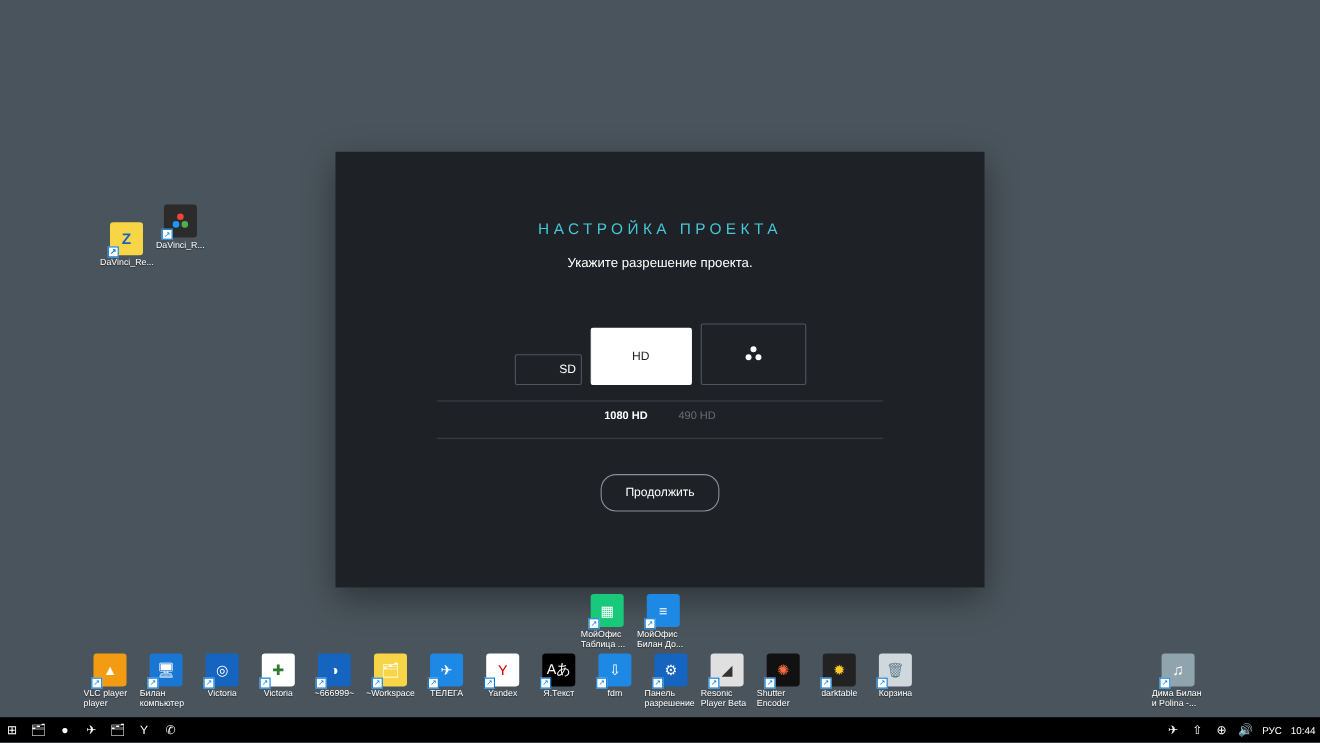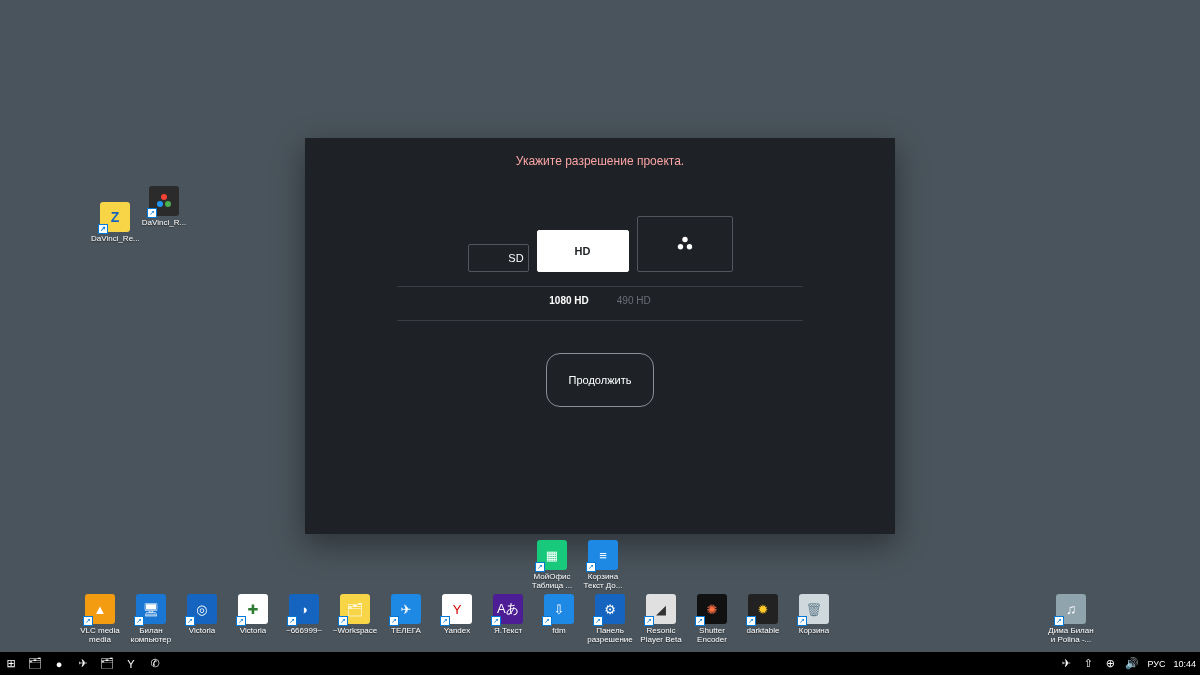--- a/index.html
+++ b/index.html
@@ -7,41 +7,41 @@
 
   
   .desktop-icon { position: absolute; width: 48px; text-align: center; }
   .desktop-icon .tile { width: 30px; height: 30px; margin: 0 auto 3px; border-radius: 3px; display:flex; align-items:center; justify-content:center; position:relative; }
   .desktop-icon .lbl { color: #fff; font-size: 8px; line-height: 1.1; text-shadow: 0 1px 1px rgba(0,0,0,.5); }
   .shortcut-badge { position:absolute; left:-2px; bottom:-2px; width:10px; height:10px; background:#fff; border:1px solid #0078d7; display:flex; align-items:center; justify-content:center; font-size:7px; color:#0078d7;}
 
   
   .dialog { position: absolute; left: 305px; top: 138px; width: 590px; height: 396px; background: #1e2126; color:#fff; box-shadow: 0 10px 30px rgba(0,0,0,.4); }
   .dialog h1 { text-align:center; font-weight: 400; letter-spacing: 4px; font-size: 14px; color:#46c6d6; margin-top: 62px; }
-  .dialog .sub { text-align:center; font-size: 12px; color:#fca5a5; margin-top: 16px; }
+  .dialog .sub { text-align:center; font-size: 12px; color:#ffffff; margin-top: 16px; }
   .res-row { display:flex; align-items:flex-end; justify-content:center; gap:8px; margin-top:48px; }
   .res-btn { border:1px solid #51555c; background:transparent; color:#fff; border-radius:2px; display:flex; align-items:center; justify-content:center; cursor:pointer; font-size:11px;}
   .res-sd   { width:61px;  height:28px;padding-left:36px; }
-  .res-hd   { width:92px;  height:42px; background:#fff; color:#1e2126; border-color:#fff; font-weight:700;}
+  .res-hd   { width:92px;  height:52px; background:#fff; color:#1e2126; border-color:#fff; font-weight:400;}
   .res-uhd  { width:140px; height:76px; font-weight:600;}
   .res-cust { width:96px;  height:56px; }
   .res-cust svg { width:18px; height:18px; }
   .hr { height:1px; background:#3a3d43; margin: 14px 92px 0; }
   .sub-row { display:flex; justify-content:center; gap:28px; margin-top:8px; font-size:10px; }
   .sub-row .act { color:#fff; font-weight:600;}
   .sub-row .in  { color:#6a6e75;}
-  .continue { display:block; margin: 32px auto 0; padding:20px 22px; border-radius:14px; border:1px solid #8b8f96; background:transparent; color:#fff; font-size:11px; cursor:pointer;}
+  .continue { display:block; margin: 32px auto 0; padding:10px 22px; border-radius:14px; border:1px solid #8b8f96; background:transparent; color:#fff; font-size:11px; cursor:pointer;}
 
   
   .row-icons { position:absolute; display:flex; gap:3px; }
   .row1 { left:528px; top:540px; }
   .row2 { left:76px;  top:594px; }
   .cell { width:48px; display:flex; flex-direction:column; align-items:center; }
   .cell .tile { width:30px; height:30px; border-radius:3px; margin-bottom:3px; display:flex; align-items:center; justify-content:center; position:relative; }
-  .cell .lbl  { color:#fff; font-size:8px; line-height:1.1; text-align:center; text-shadow:0 1px 1px rgba(0,0,0,.5); height:18px; overflow:hidden;}
+  .cell .lbl  { color:#fff; font-size:8px; line-height:1.1; text-align:left; text-shadow:0 1px 1px rgba(0,0,0,.5); height:18px; overflow:hidden;}
 
   
   .taskbar { position:absolute; left:0; bottom:0; width:100%; height:23px; background:#000; display:flex; align-items:center; padding:0 4px; justify-content:space-between;}
   .tb-left, .tb-right { display:flex; align-items:center; gap:10px; }
   .tb-ico { width:14px; height:14px; display:flex; align-items:center; justify-content:center; color:#fff; font-size:11px;}
   .tb-right { gap:8px; font-size:9px; color:#fff;}
 </style>
 </head>
 <body>
 
@@ -55,20 +55,21 @@
         <circle cx="9" cy="5" r="3" fill="#f44336"></circle>
         <circle cx="5" cy="12" r="3" fill="#2196f3"></circle>
         <circle cx="13" cy="12" r="3" fill="#4caf50"></circle>
       </svg>
     <div class="shortcut-badge">↗</div>
   </div>
   <div class="lbl">DaVinci_R...</div>
 </div>
 
 <div class="dialog">
+  <h1>НАСТРОЙКА  ПРОЕКТА</h1>
   <div class="sub">Укажите разрешение проекта.</div>
 
   <div class="res-row">
     <button class="res-btn res-sd">SD</button>
     <button class="res-btn res-hd">HD</button>
     <button class="res-btn res-cust">
       <svg viewBox="0 0 20 20">
           <circle cx="10" cy="5" r="3" fill="#fff"></circle>
           <circle cx="5" cy="13" r="3" fill="#fff"></circle>
           <circle cx="15" cy="13" r="3" fill="#fff"></circle>
@@ -86,28 +87,28 @@
   <button class="continue">Продолжить</button>
 </div>
 
 <div class="row-icons row1" id="row1">
     <div class="cell">
       <div class="tile" style="background: rgb(24, 201, 123); color: rgb(255, 255, 255); font-size: 13px;">▦<div class="shortcut-badge">↗</div></div>
       <div class="lbl">МойОфис Таблица ...</div>
     </div>
     <div class="cell">
       <div class="tile" style="background: rgb(30, 136, 229); color: rgb(255, 255, 255); font-size: 13px;">≡<div class="shortcut-badge">↗</div></div>
-      <div class="lbl">Корзина Текст До...</div>
+      <div class="lbl">МойОфис Билан До...</div>
     </div>
   </div>
 
 <div class="row-icons row2" id="row2">
     <div class="cell">
       <div class="tile" style="background: rgb(243, 156, 18); color: rgb(255, 255, 255); font-size: 13px;">▲<div class="shortcut-badge">↗</div></div>
-      <div class="lbl">VLC media media</div>
+      <div class="lbl">VLC player player</div>
     </div>
     <div class="cell">
       <div class="tile" style="background: rgb(25, 118, 210); color: rgb(255, 255, 255); font-size: 13px;">🖥<div class="shortcut-badge">↗</div></div>
       <div class="lbl">Билан компьютер</div>
     </div>
     <div class="cell">
       <div class="tile" style="background: rgb(21, 101, 192); color: rgb(255, 255, 255); font-size: 13px;">◎<div class="shortcut-badge">↗</div></div>
       <div class="lbl">Victoria</div>
     </div>
     <div class="cell">
@@ -124,21 +125,21 @@
     </div>
     <div class="cell">
       <div class="tile" style="background: rgb(30, 136, 229); color: rgb(255, 255, 255); font-size: 13px;">✈<div class="shortcut-badge">↗</div></div>
       <div class="lbl">ТЕЛЕГА</div>
     </div>
     <div class="cell">
       <div class="tile" style="background: rgb(255, 255, 255); color: rgb(213, 0, 0); font-size: 13px;">Y<div class="shortcut-badge">↗</div></div>
       <div class="lbl">Yandex</div>
     </div>
     <div class="cell">
-      <div class="tile" style="background: #4c1d95; color: rgb(255, 255, 255); font-size: 13px; text-align: center;">Aあ<div class="shortcut-badge">↗</div></div>
+      <div class="tile" style="background: #000000; color: rgb(255, 255, 255); font-size: 13px; text-align: center;">Aあ<div class="shortcut-badge">↗</div></div>
       <div class="lbl">Я.Текст</div>
     </div>
     <div class="cell">
       <div class="tile" style="background: rgb(30, 136, 229); color: rgb(255, 255, 255); font-size: 13px;">⇩<div class="shortcut-badge">↗</div></div>
       <div class="lbl">fdm</div>
     </div>
     <div class="cell">
       <div class="tile" style="background: rgb(21, 101, 192); color: rgb(255, 255, 255); font-size: 13px;">⚙<div class="shortcut-badge">↗</div></div>
       <div class="lbl">Панель разрешение</div>
     </div>

